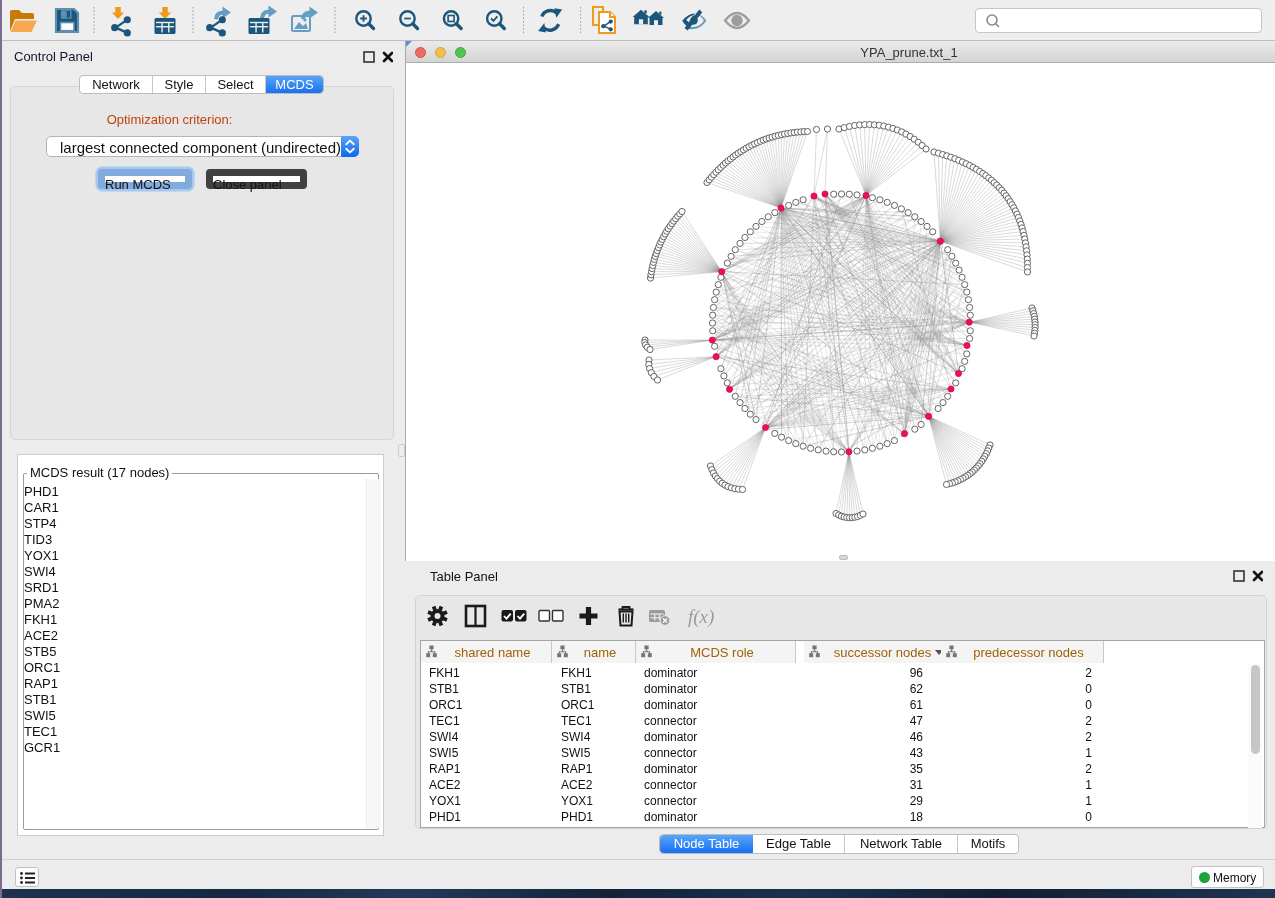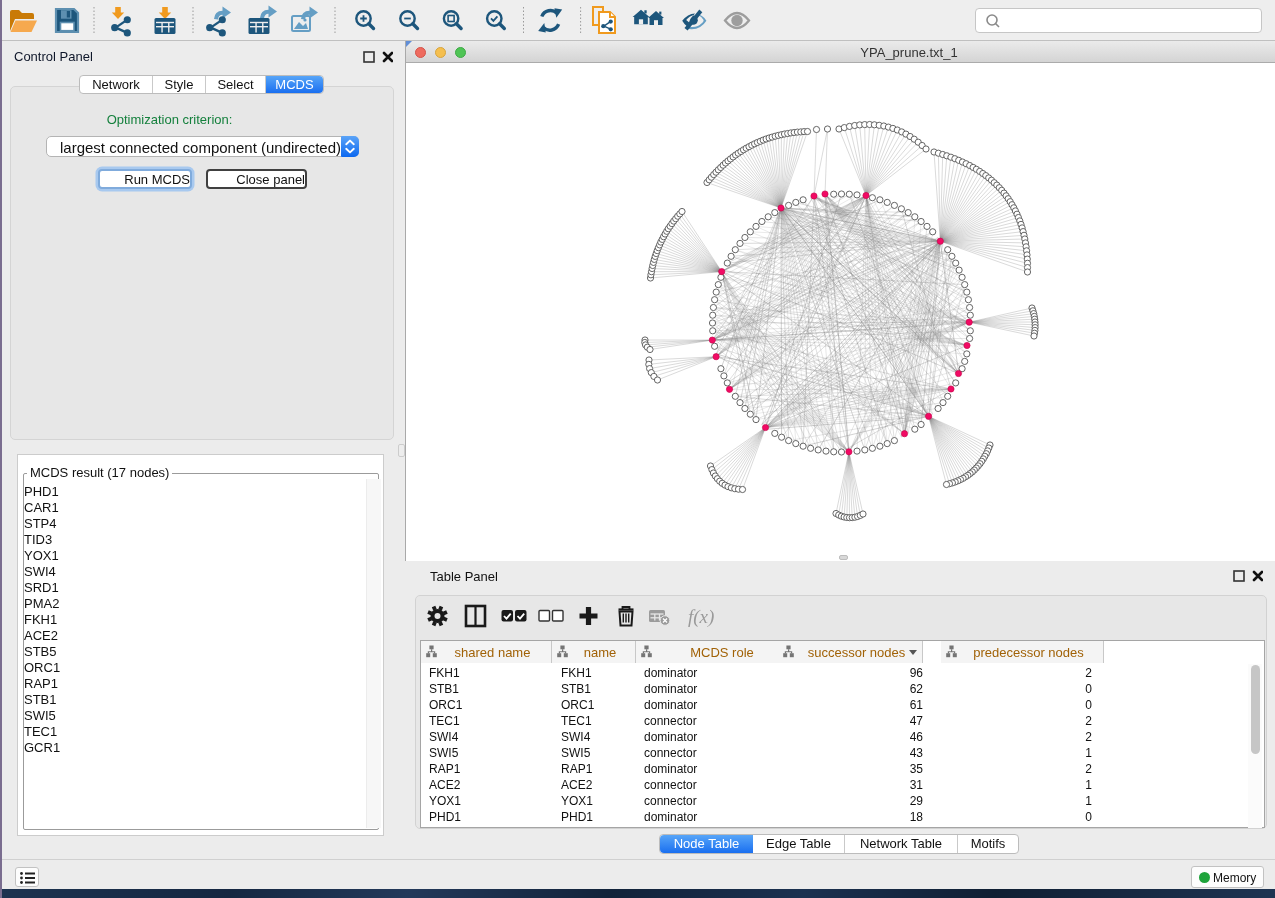--- a/index.html
+++ b/index.html
@@ -15,26 +15,26 @@
 #searchbox { position:absolute; left:975px; top:8px; width:287px; height:25px; background:#ffffff; border:1px solid #c6c6c6; border-radius:4px; }
 
 
 #cp { left:2px; top:42px; width:403px; height:817px; background:#ececec; }
 #cp-title { position:absolute; left:12px; top:7px; font-size:13px; color:#0f172a; }
 #cp-tabbox { position:absolute; left:8px; top:44px; width:384px; height:354px; background:#e7e7e7; border:1px solid #d4d4d4; border-radius:5px; }
 #cp-tabs { position:absolute; left:77px; top:33px; width:245px; height:19px; background:#ffffff; border:1px solid #bcbcbc; border-radius:4px; display:flex; z-index:5; }
 .seg { font-size:13px; color:#111; text-align:center; line-height:18px; border-right:1px solid #c9c9c9; }
 .seg:last-child { border-right:none; }
 .seg.sel { background:linear-gradient(#57a5f8,#1a6ff0); color:#fff; border-radius:0 4px 4px 0; border-right:none; }
-#optlabel { position:absolute; left:0px; top:70px; width:335px; text-align:center; font-size:13px; color:#15803d; }
+#optlabel { position:absolute; left:0px; top:70px; width:335px; text-align:center; font-size:13px; color:#c2410c; }
 #dropdown { position:absolute; left:44px; top:94px; width:313px; height:21px; background:#ffffff; border:1px solid #b4b4b4; border-radius:5px; }
 #dropdown .dtext { position:absolute; left:13px; top:2px; font-size:15px; color:#111; }
 #dropdown .spin { position:absolute; right:-1px; top:-1px; width:18px; height:21px; border-radius:1px 5px 5px 1px; background:linear-gradient(#5ba4f8,#0c68f0); }
 #btnrow { position:absolute; left:0; top:127px; width:403px; }
-.macbtn { position:absolute; height:20px; background:#ffffff; border:2px solid #404040; border-radius:4px; font-size:13px; color:#111; text-align:right; line-height:18px; }
+.macbtn { position:absolute; height:20px; background:#ffffff; border:7px solid #404040; border-radius:4px; font-size:13px; color:#111; text-align:left; line-height:18px; }
 #runbtn { left:96px; top:0px; width:94px; box-shadow:0 0 0 2.5px #a8c9ef; border-color:#80abdc; }
 #closebtn { left:204px; top:0px; width:101px; }
 
 
 #results { position:absolute; left:15px; top:412px; width:367px; height:382px; background:#ffffff; border:1px solid #cccccc; }
 #grpbox { position:absolute; left:5px; top:18px; width:356px; height:357px; border:1px solid #9b9b9b; border-radius:2px; }
 #grptitle { position:absolute; left:9px; top:10px; background:#ffffff; padding:0 3px; font-size:13px; color:#111; }
 #mlist { position:absolute; left:6px; top:29px; font-size:13px; color:#111; line-height:16px; }
 #mscroll { position:absolute; right:2px; top:24px; width:15px; height:349px; background:#f7f7f7; border-left:1px solid #ececec; }
 
@@ -1148,21 +1148,21 @@
             <svg width="11" height="13" viewBox="0 0 11 13" style="position:absolute;left:5px;top:4px">
               <g fill="#757575">
                 <rect x="3.4" y="0.5" width="4.2" height="3.8"></rect>
                 <rect x="0.2" y="8.2" width="4" height="4"></rect>
                 <rect x="6.8" y="8.2" width="4" height="4"></rect>
                 <path d="M5 4.3h1.2v2H9.2v1.9H8v-1H3v1H1.8v-1.9H5z"></path>
               </g>
             </svg>
             <span class="htext">MCDS role</span>
           </div>
-          <div class="thdr" style="left:357px;width:145px;">
+          <div class="thdr" style="left:383px;width:145px;">
             <svg width="11" height="13" viewBox="0 0 11 13" style="position:absolute;left:5px;top:4px">
               <g fill="#757575">
                 <rect x="3.4" y="0.5" width="4.2" height="3.8"></rect>
                 <rect x="0.2" y="8.2" width="4" height="4"></rect>
                 <rect x="6.8" y="8.2" width="4" height="4"></rect>
                 <path d="M5 4.3h1.2v2H9.2v1.9H8v-1H3v1H1.8v-1.9H5z"></path>
               </g>
             </svg>
             <span class="htext">successor nodes</span>
             <svg width="8" height="5" viewBox="0 0 8 5" style="position:absolute;right:5px;top:9px">

